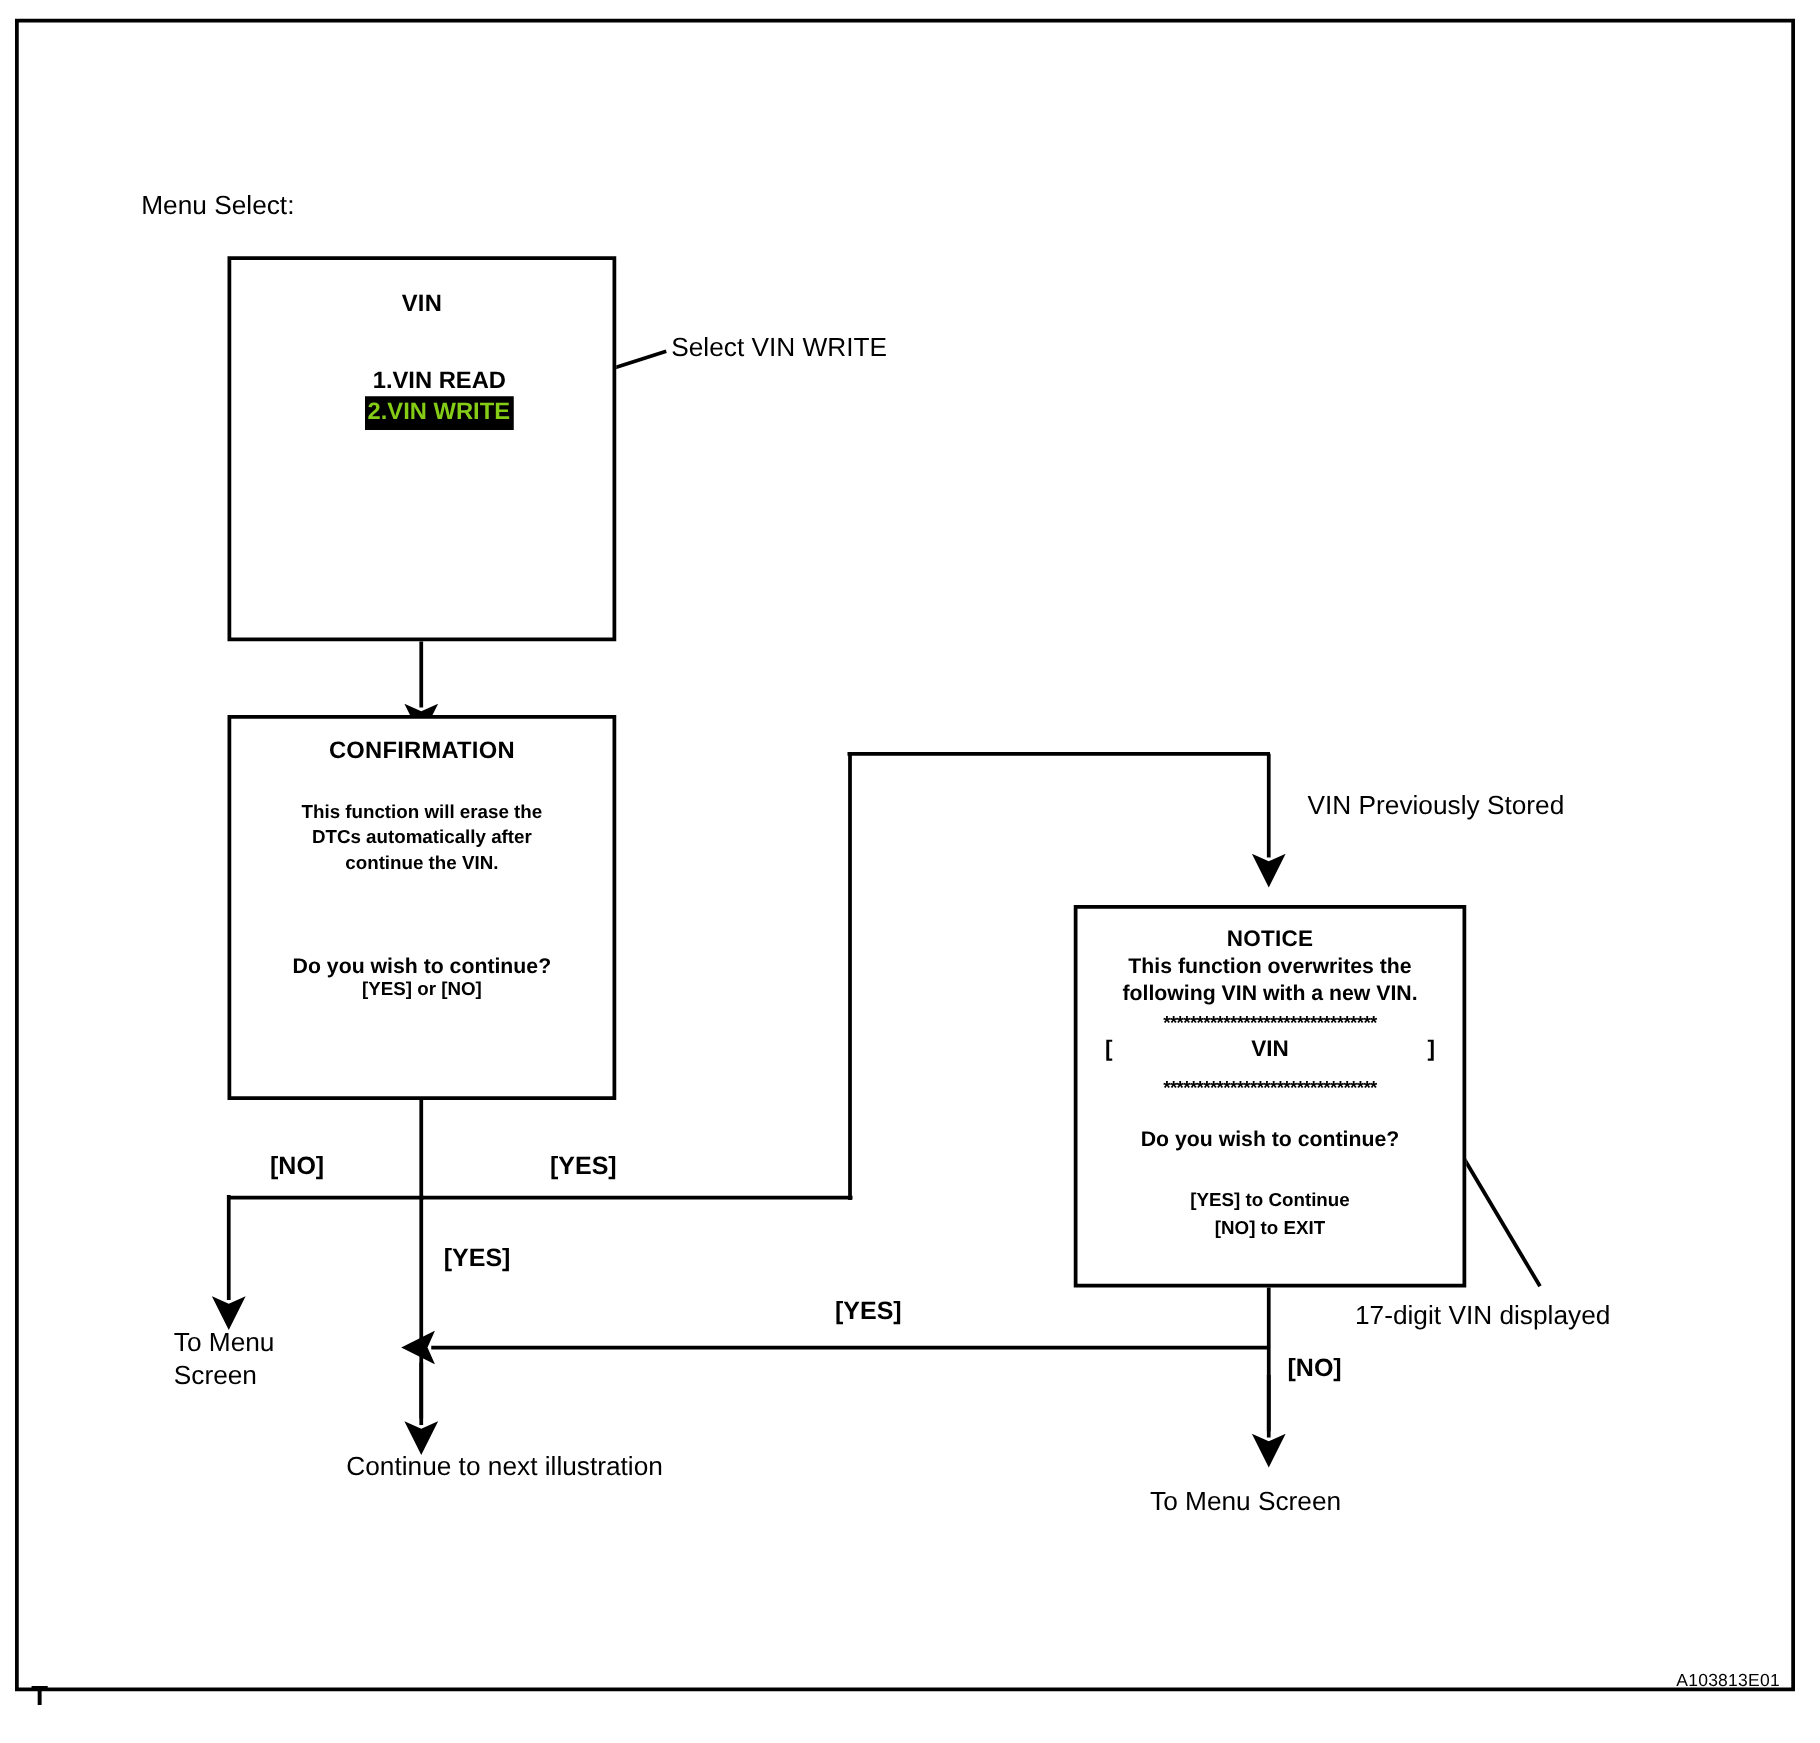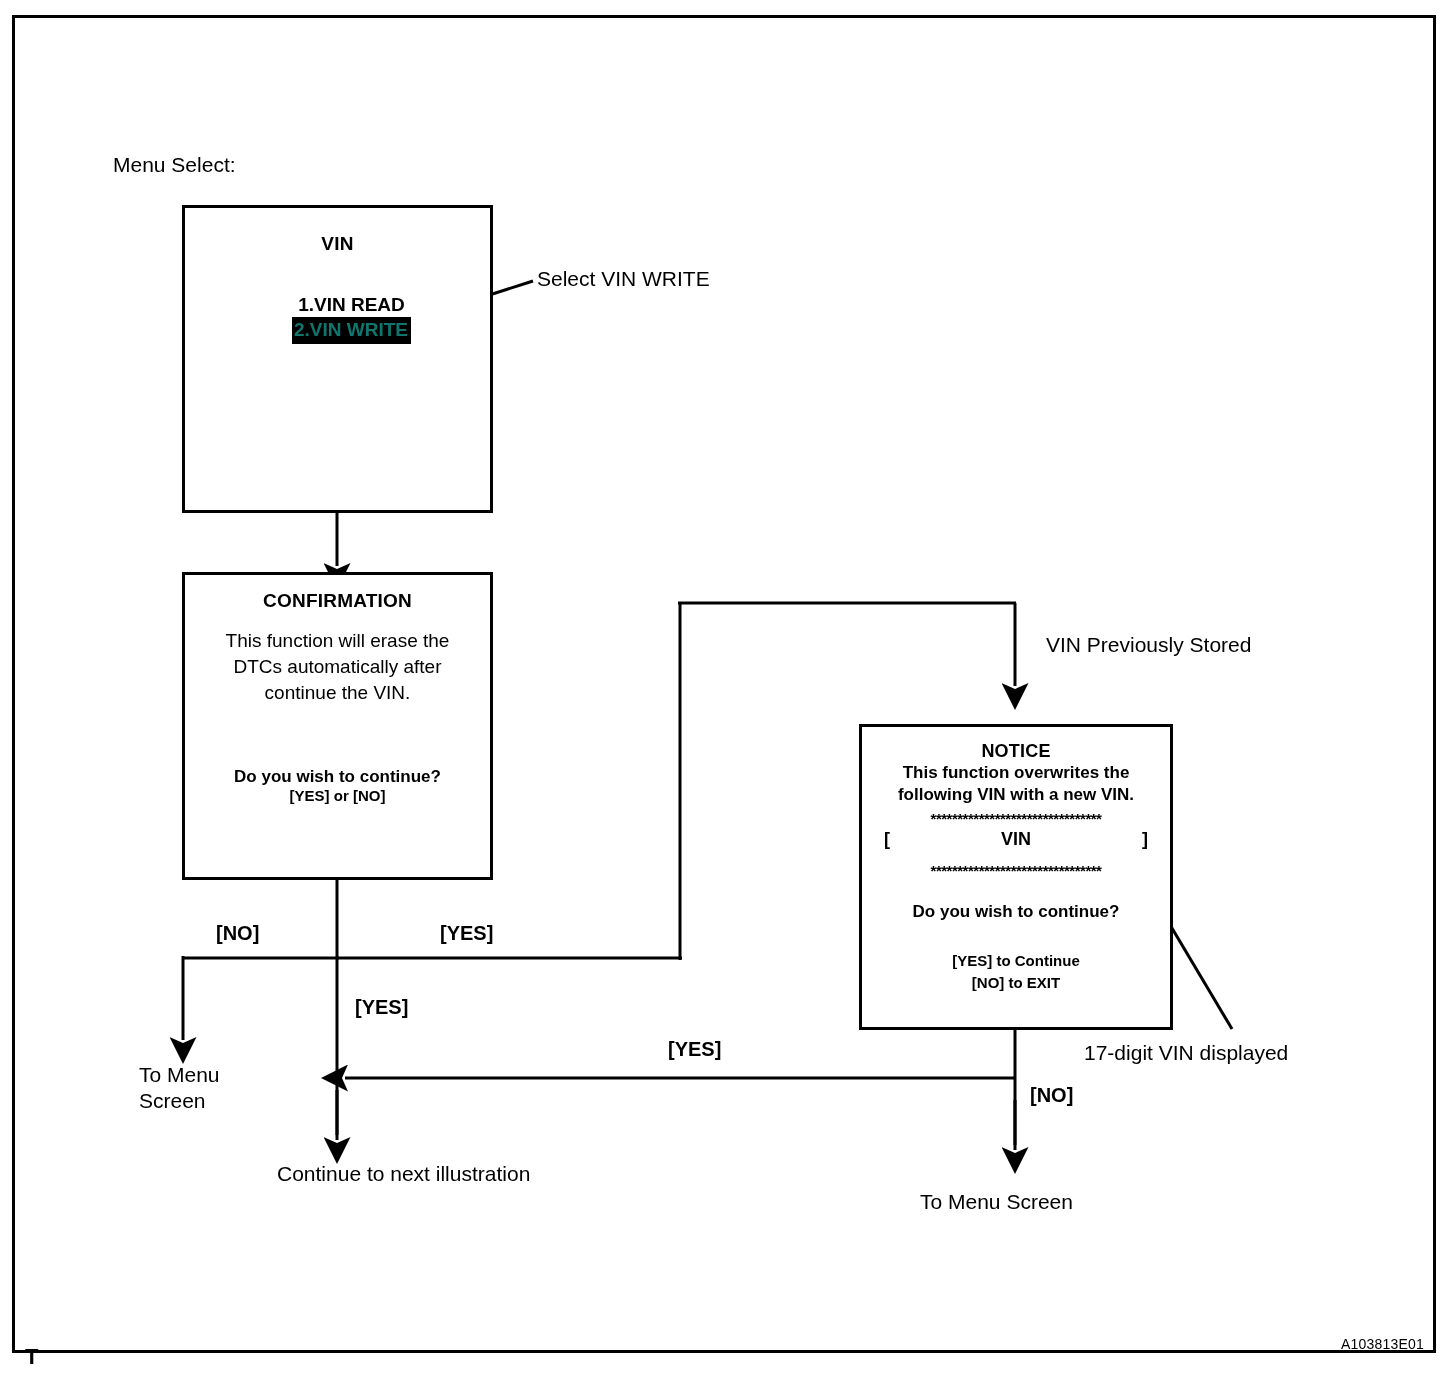--- a/index.html
+++ b/index.html
@@ -64,30 +64,30 @@
   }
   .menu-item {
     font-size: 19px;
     font-weight: bold;
     line-height: 1.26;
     display: block;
     white-space: nowrap;
   }
   .menu-item.selected {
     background: #000;
-    color: #0f766e;
+    color: #84cc16;
     display: inline-block;
     padding: 1px 3px 2px 2px;
   }
   
   #confirm-box .box-title { margin-top: 15px; }
   .confirm-para {
-    margin-top: 16px;
-    font-size: 19px;
-    font-weight: normal;
+    margin-top: 28px;
+    font-size: 15px;
+    font-weight: bold;
     line-height: 1.36;
     padding: 0 14px;
   }
   .confirm-question {
     margin-top: 62px;
     font-size: 17px;
     font-weight: bold;
   }
   .confirm-keys {
     font-size: 15px;

